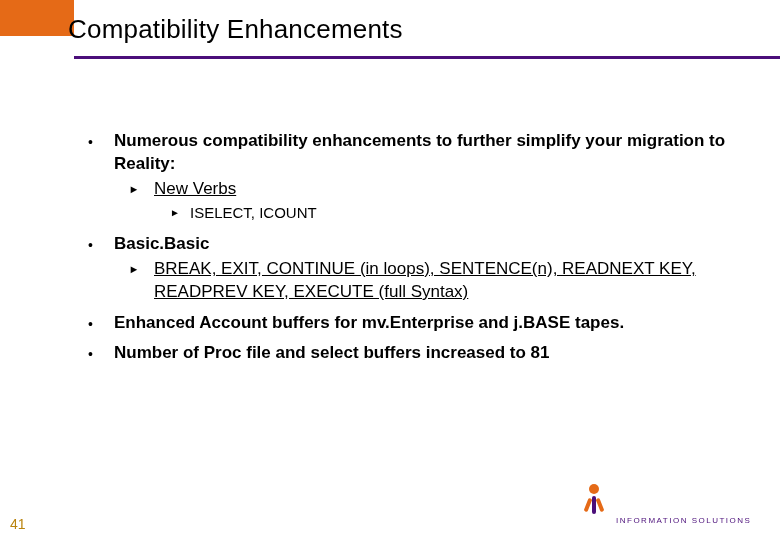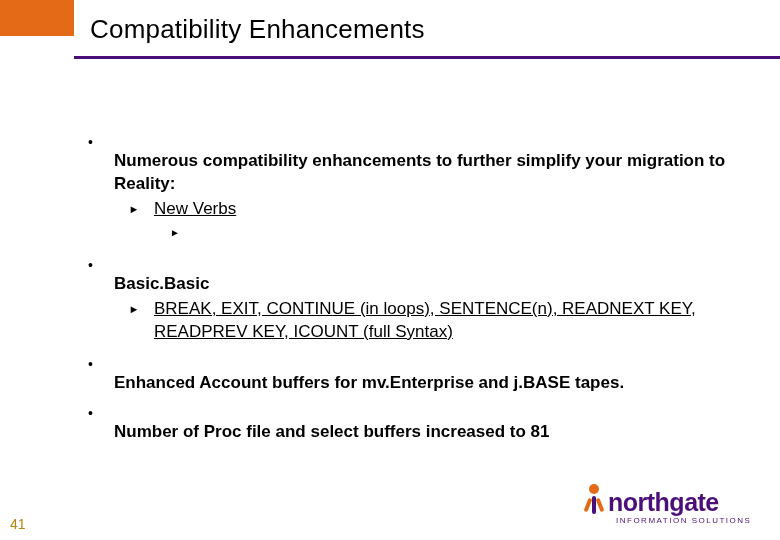--- a/index.html
+++ b/index.html
@@ -1,23 +1,23 @@
 <!DOCTYPE html>
 <html><head>
 <meta charset="utf-8">
 <style>
   * { box-sizing: border-box; margin: 0; padding: 0; }
   html, body { width: 780px; height: 540px; font-family: Arial, Helvetica, sans-serif; background: #fff; color: #000; position: relative; overflow: hidden; }
   .header-bar { position: absolute; left: 0; top: 0; width: 74px; height: 36px; background: #e56a17; }
   .title-underline { position: absolute; left: 74px; right: 0; top: 56px; height: 3px; background: #4b0f7a; }
-  .title { position: absolute; left: 90px; top: 14px; font-size: 26px; font-weight: 400; color: #000; letter-spacing: 0.2px; }
+  .title { position: absolute; left: 68px; top: 14px; font-size: 26px; font-weight: 400; color: #000; letter-spacing: 0.2px; }
   .content { position: absolute; left: 82px; top: 130px; width: 650px; font-size: 17px; line-height: 1.35; }
   .lvl1 { display: flex; margin-bottom: 6px; }
   .dot { width: 32px; flex: 0 0 32px; text-align: left; font-size: 14px; line-height: 24px; padding-left: 6px; }
-  .lvl1-body { flex: 1; font-weight: 700; margin-top: 20px; }
+  .lvl1-body { flex: 1; font-weight: 700; }
   .lvl2 { display: flex; margin-top: 2px; margin-bottom: 2px; font-weight: 400; }
   .tri { width: 40px; flex: 0 0 40px; text-align: center; font-size: 11px; line-height: 22px; }
   .lvl2-body { flex: 1; text-decoration: underline; }
   .lvl3 { display: flex; margin-top: 2px; margin-bottom: 4px; font-weight: 400; font-size: 15px; }
   .tri3 { width: 36px; flex: 0 0 36px; text-align: right; font-size: 10px; line-height: 20px; padding-right: 10px; margin-left: 40px; }
   .lvl3-body { flex: 1; }
   .pagenum { position: absolute; left: 10px; bottom: 8px; font-size: 14px; color: #b9830d; }
   .logo { position: absolute; right: 18px; bottom: 10px; width: 180px; height: 46px; }
   .logo-icon { position: absolute; left: 0; top: 0; width: 26px; height: 40px; }
   .logo-dot { position: absolute; left: 7px; top: 0; width: 10px; height: 10px; border-radius: 50%; background: #e56a17; }
@@ -39,31 +39,32 @@
   <div class="lvl1">
     <div class="dot">•</div>
     <div class="lvl1-body">
       <span>Numerous compatibility enhancements to further simplify your migration to Reality:</span>
       <div class="lvl2">
         <div class="tri">►</div>
         <div class="lvl2-body">New Verbs</div>
       </div>
       <div class="lvl3">
         <div class="tri3">►</div>
+        <div class="lvl3-body">ISELECT, ICOUNT</div>
       </div>
     </div>
   </div>
 
   <div class="lvl1">
     <div class="dot">•</div>
     <div class="lvl1-body">
       <span>Basic.Basic</span>
       <div class="lvl2">
         <div class="tri">►</div>
-        <div class="lvl2-body">BREAK, EXIT, CONTINUE (in loops), SENTENCE(n), READNEXT KEY, READPREV KEY, ICOUNT (full Syntax)</div>
+        <div class="lvl2-body">BREAK, EXIT, CONTINUE (in loops), SENTENCE(n), READNEXT KEY, READPREV KEY, EXECUTE (full Syntax)</div>
       </div>
     </div>
   </div>
 
   <div class="lvl1">
     <div class="dot">•</div>
     <div class="lvl1-body">Enhanced Account buffers for mv.Enterprise and j.BASE tapes.</div>
   </div>
 
   <div class="lvl1">
@@ -75,15 +76,14 @@
 
 <div class="pagenum">41</div>
 
 <div class="logo">
   <div class="logo-icon">
     <div class="logo-dot"></div>
     <div class="logo-arm1"></div>
     <div class="logo-arm2"></div>
     <div class="logo-stem"></div>
   </div>
-  <div class="logo-text">northgate</div>
   <div class="logo-sub">INFORMATION SOLUTIONS</div>
 </div>
 
 </body></html>

